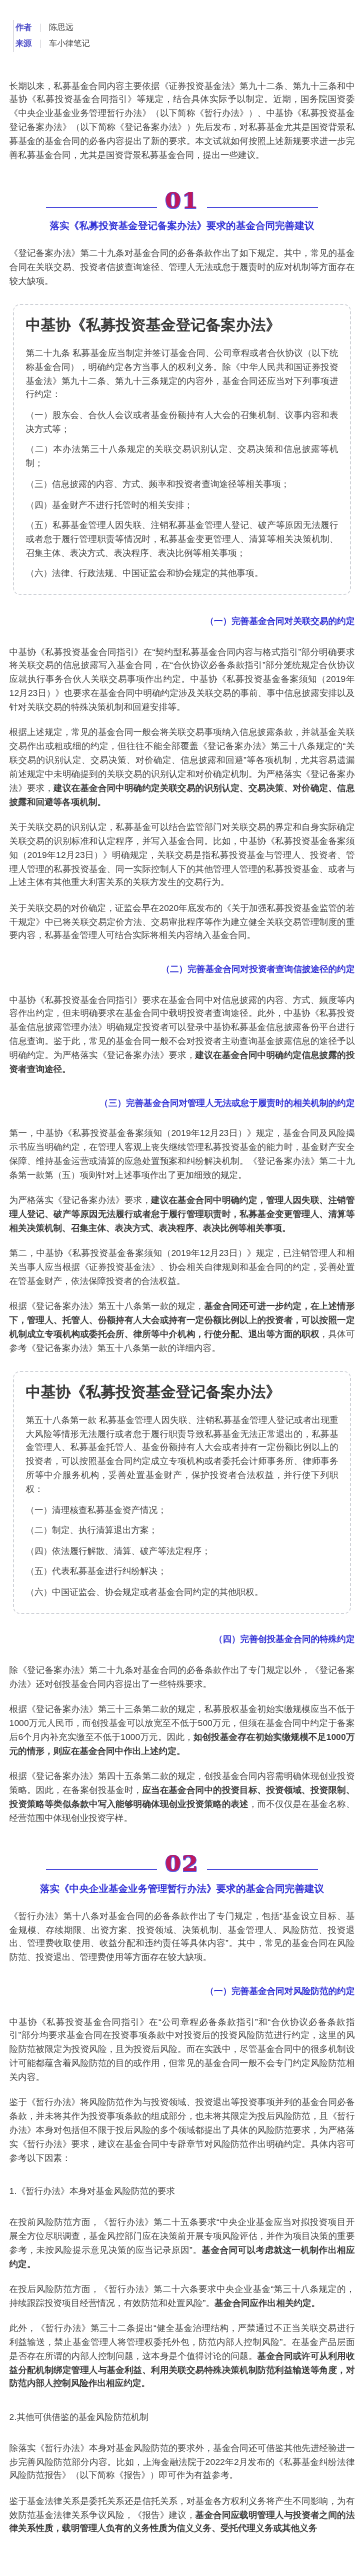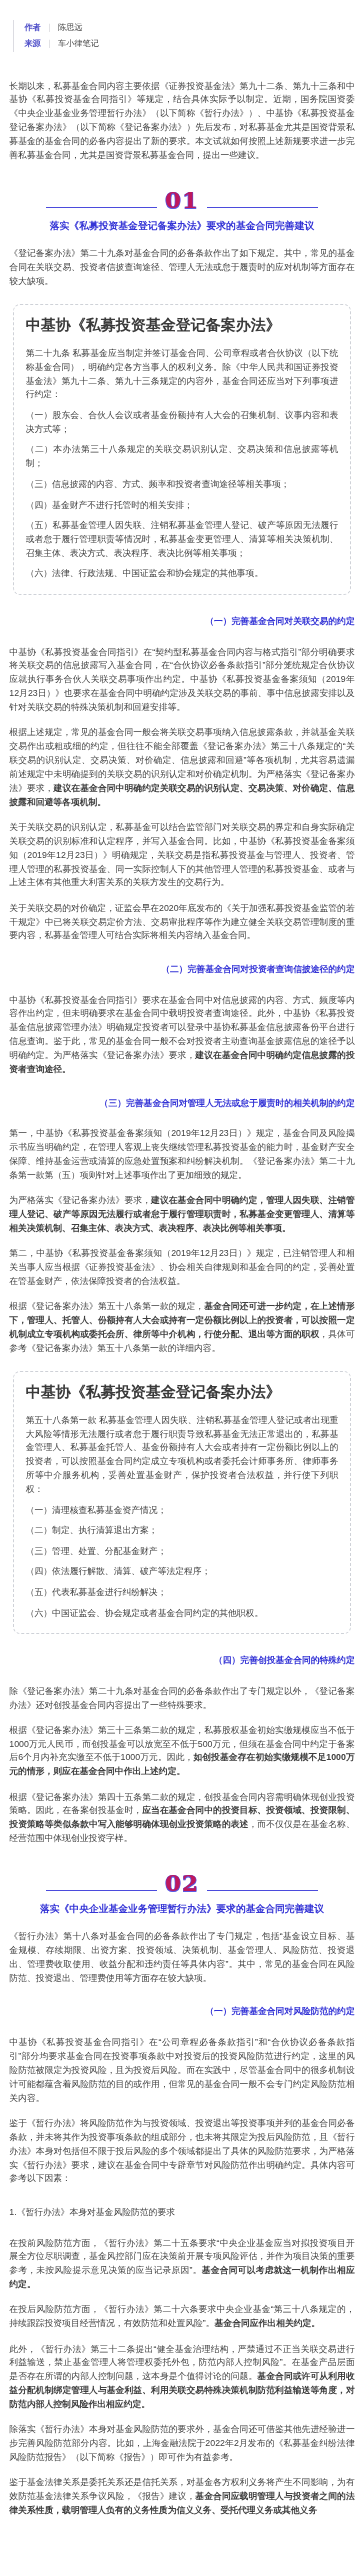--- a/index.html
+++ b/index.html
@@ -2,21 +2,21 @@
 <html style="font-size:8.2px"><head>
 <meta charset="utf-8">
 <style>
   html,body{margin:0;padding:0;background:#ffffff;}
   .page{
     width:364px;height:3596px;overflow:hidden;box-sizing:border-box;
     margin:0 auto;padding:13.4px 9.3px 0;
     font-family:"Liberation Sans","DejaVu Sans",sans-serif;
     color:#3e3e3e;background:#ffffff;
   }
-  .meta{border-left:1.5px solid #dcdce2;padding-left:10px;margin:6.2px 0 28px 4.1px;}
+  .meta{border-left:1.5px solid #dcdce2;padding-left:1px;margin:6.2px 0 28px 4.1px;}
   .meta-row{font-size:8.2px;line-height:1.95;}
   .meta-label{color:#4d4dc8;font-weight:bold;}
   .meta-sep{color:#c9c9cf;margin:0 4.6px;font-weight:normal;}
   .meta-name{color:#454545;}
   .para{font-size:8.8px;line-height:1.58;text-align:justify;margin:11.3px 0;}
   .b{font-weight:bold;}
   .sec-head{margin:26px 0 13.4px;}
   .sec-num-row{display:flex;align-items:flex-end;justify-content:center;}
   .sec-line{width:111px;height:1px;background:#4b4bdc;margin-bottom:3.1px;}
   .sec-num{
@@ -83,21 +83,20 @@
   <p class="para"><span>第一，中基协《私募投资基金备案须知（2019年12月23日）》规定，基金合同及风险揭示书应当明确约定，在管理人客观上丧失继续管理私募投资基金的能力时，基金财产安全保障、维持基金运营或清算的应急处置预案和纠纷解决机制。《登记备案办法》第二十九条第一款第（五）项则针对上述事项作出了更加细致的规定。</span></p>
   <p class="para"><span>为严格落实《登记备案办法》要求，</span><span class="b">建议在基金合同中明确约定，管理人因失联、注销管理人登记、破产等原因无法履行或者怠于履行管理职责时，私募基金变更管理人、清算等相关决策机制、召集主体、表决方式、表决程序、表决比例等相关事项。</span></p>
   <p class="para"><span>第二，中基协《私募投资基金备案须知（2019年12月23日）》规定，已注销管理人和相关当事人应当根据《证券投资基金法》、协会相关自律规则和基金合同的约定，妥善处置在管基金财产，依法保障投资者的合法权益。</span></p>
   <p class="para"><span>根据《登记备案办法》第五十八条第一款的规定，</span><span class="b">基金合同还可进一步约定，在上述情形下，管理人、托管人、份额持有人大会或持有一定份额比例以上的投资者，可以按照一定机制成立专项机构或委托会所、律所等中介机构，行使分配、退出等方面的职权</span><span>，具体可参考《登记备案办法》第五十八条第一款的详细内容。</span></p>
 
   <div class="law-box">
     <p class="box-title">中基协《私募投资基金登记备案办法》</p>
     <p class="box-p">第五十八条第一款 私募基金管理人因失联、注销私募基金管理人登记或者出现重大风险等情形无法履行或者怠于履行职责导致私募基金无法正常退出的，私募基金管理人、私募基金托管人、基金份额持有人大会或者持有一定份额比例以上的投资者，可以按照基金合同约定成立专项机构或者委托会计师事务所、律师事务所等中介服务机构，妥善处置基金财产，保护投资者合法权益，并行使下列职权：</p>
     <p class="box-p">（一）清理核查私募基金资产情况；</p>
     <p class="box-p">（二）制定、执行清算退出方案；</p>
-    <p class="box-p">（三）管理、处置、分配基金财产；</p>
     <p class="box-p">（四）依法履行解散、清算、破产等法定程序；</p>
     <p class="box-p">（五）代表私募基金进行纠纷解决；</p>
     <p class="box-p">（六）中国证监会、协会规定或者基金合同约定的其他职权。</p>
   </div>
 
   <div class="sub-h">（四）完善创投基金合同的特殊约定</div>
   <p class="para"><span>除《登记备案办法》第二十九条对基金合同的必备条款作出了专门规定以外，《登记备案办法》还对创投基金合同内容提出了一些特殊要求。</span></p>
   <p class="para"><span>根据《登记备案办法》第三十三条第二款的规定，私募股权基金初始实缴规模应当不低于1000万元人民币，而创投基金可以放宽至不低于500万元，但须在基金合同中约定于备案后6个月内补充实缴至不低于1000万元。因此，</span><span class="b">如创投基金存在初始实缴规模不足1000万元的情形，则应在基金合同中作出上述约定。</span></p>
   <p class="para"><span>根据《登记备案办法》第四十五条第二款的规定，创投基金合同内容需明确体现创业投资策略。因此，在备案创投基金时，</span><span class="b">应当在基金合同中的投资目标、投资领域、投资限制、投资策略等类似条款中写入能够明确体现创业投资策略的表述</span><span>，而不仅仅是在基金名称、经营范围中体现创业投资字样。</span></p>
 
@@ -114,17 +113,18 @@
 
   <div class="sub-h">（一）完善基金合同对风险防范的约定</div>
   <p class="para"><span>中基协《私募投资基金合同指引》在“公司章程必备条款指引”和“合伙协议必备条款指引”部分均要求基金合同在投资事项条款中对投资后的投资风险防范进行约定，这里的风险防范被限定为投资风险，且为投资后风险。而在实践中，尽管基金合同中的很多机制设计可能都蕴含着风险防范的目的或作用，但常见的基金合同一般不会专门约定风险防范相关内容。</span></p>
   <p class="para"><span>鉴于《暂行办法》将风险防范作为与投资领域、投资退出等投资事项并列的基金合同必备条款，并未将其作为投资事项条款的组成部分，也未将其限定为投后风险防范，且《暂行办法》本身对包括但不限于投后风险的多个领域都提出了具体的风险防范要求，为严格落实《暂行办法》要求，建议在基金合同中专辟章节对风险防范作出明确约定。具体内容可参考以下因素：</span></p>
 
   <div class="sub-h2">1.《暂行办法》本身对基金风险防范的要求</div>
   <p class="para"><span>在投前风险防范方面，《暂行办法》第二十五条要求“中央企业基金应当对拟投资项目开展全方位尽职调查，基金风控部门应在决策前开展专项风险评估，并作为项目决策的重要参考，未按风险提示意见决策的应当记录原因”。</span><span class="b">基金合同可以考虑就这一机制作出相应约定。</span></p>
   <p class="para"><span>在投后风险防范方面，《暂行办法》第二十六条要求中央企业基金“第三十八条规定的，持续跟踪投资项目经营情况，有效防范和处置风险”。</span><span class="b">基金合同应作出相关约定。</span></p>
   <p class="para"><span>此外，《暂行办法》第三十二条提出“健全基金治理结构，严禁通过不正当关联交易进行利益输送，禁止基金管理人将管理权委托外包，防范内部人控制风险”。在基金产品层面是否存在所谓的内部人控制问题，这本身是个值得讨论的问题。</span><span class="b">基金合同或许可从利用收益分配机制绑定管理人与基金利益、利用关联交易特殊决策机制防范利益输送等角度，对防范内部人控制风险作出相应约定。</span></p>
 
+  <div class="sub-h2">2.其他可供借鉴的基金风险防范机制</div>
   <p class="para"><span>除落实《暂行办法》本身对基金风险防范的要求外，基金合同还可借鉴其他先进经验进一步完善风险防范部分内容。比如，上海金融法院于2022年2月发布的《私募基金纠纷法律风险防范报告》（以下简称《报告》）即可作为有益参考。</span></p>
   <p class="para"><span>鉴于基金法律关系是委托关系还是信托关系，对基金各方权利义务将产生不同影响，为有效防范基金法律关系争议风险，《报告》建议，</span><span class="b">基金合同应载明管理人与投资者之间的法律关系性质，载明管理人负有的义务性质为信义义务、受托代理义务或其他义务</span></p>
 
 </div>
 
 
 </body></html>

